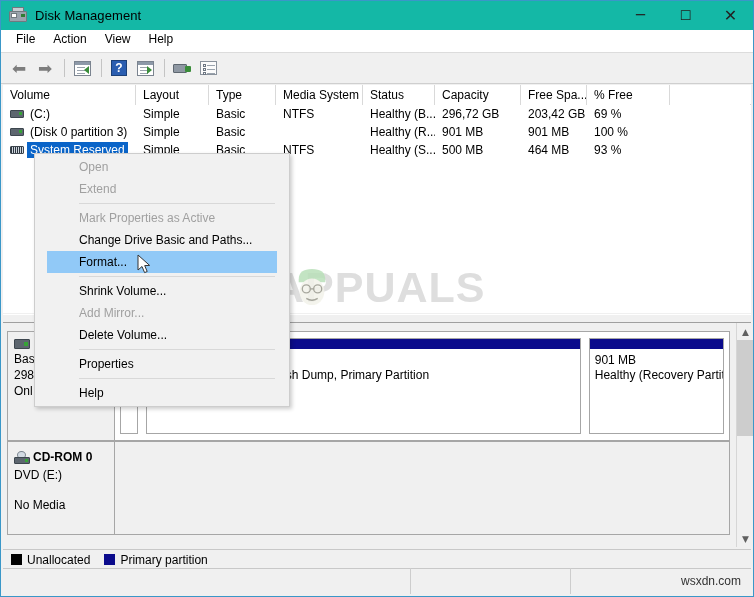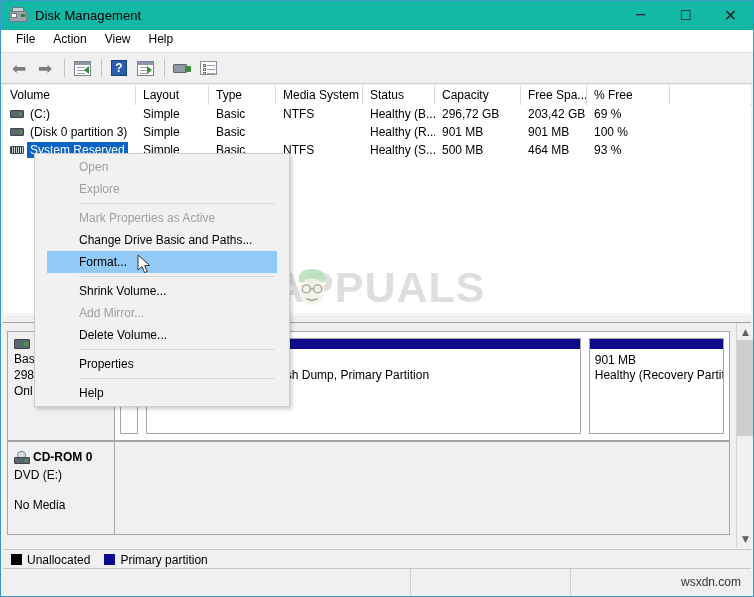--- a/index.html
+++ b/index.html
@@ -507,21 +507,21 @@
 
   
   .statusbar {
     position: absolute;
     left: 2px; bottom: 2px;
     width: 748px; height: 26px;
     background: #f0f0f0;
     border-top: 1px solid #c8c8c8;
     box-sizing: border-box;
     display: flex;
-    align-items: center;
+    align-items: flex-end;
   }
   .status-seg {
     height: 26px;
     display: flex;
     align-items: center;
     padding-right: 10px;
     box-sizing: border-box;
     justify-content: flex-end;
     font-size: 12px;
     color: #333;
@@ -809,21 +809,21 @@
   </div>
 
   <div class="statusbar">
     <div class="status-seg s1"></div>
     <div class="status-seg s2"></div>
     <div class="status-seg s3">wsxdn.com</div>
   </div>
 
   <div class="ctxmenu">
     <div class="ctx-item disabled">Open</div>
-    <div class="ctx-item disabled">Explore</div>
+    <div class="ctx-item disabled">Extend</div>
     <div class="ctx-sep"></div>
     <div class="ctx-item disabled">Mark Properties as Active</div>
     <div class="ctx-item">Change Drive Basic and Paths...</div>
     <div class="ctx-item highlight">Format...</div>
     <div class="ctx-sep"></div>
     <div class="ctx-item">Shrink Volume...</div>
     <div class="ctx-item disabled">Add Mirror...</div>
     <div class="ctx-item">Delete Volume...</div>
     <div class="ctx-sep"></div>
     <div class="ctx-item">Properties</div>

